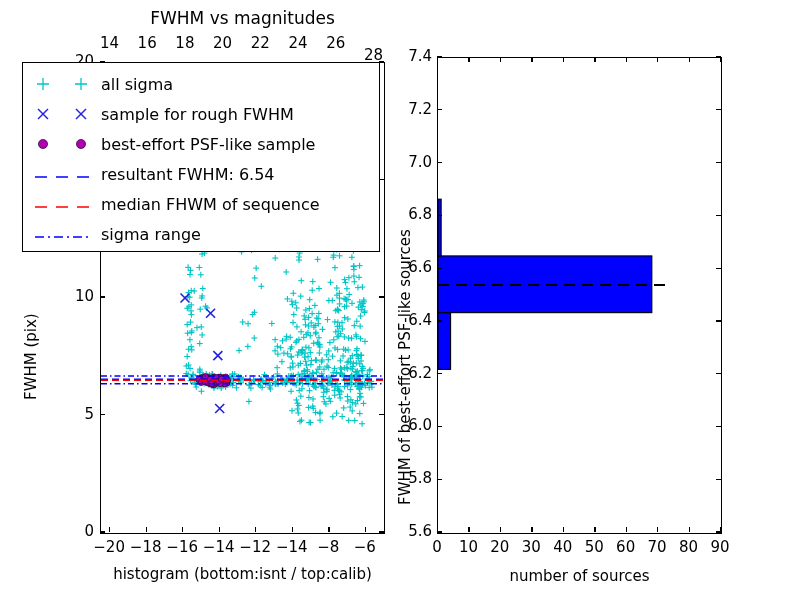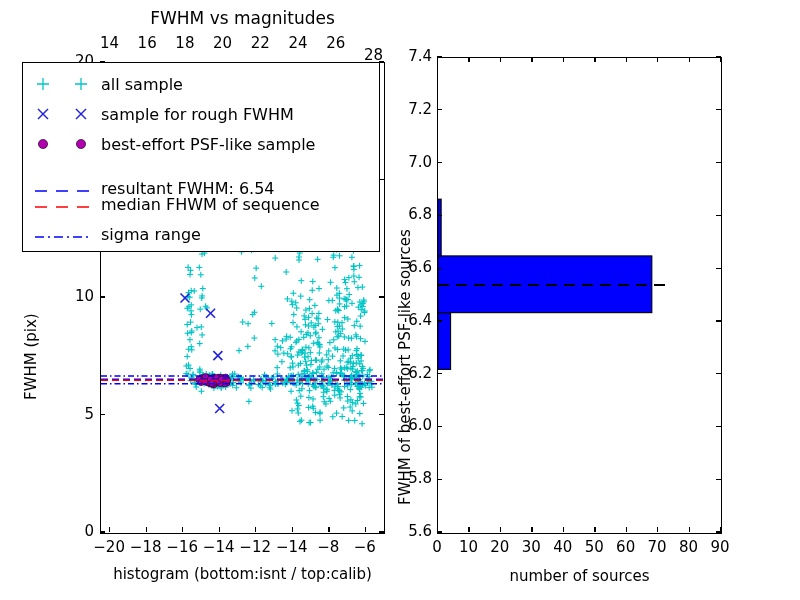--- a/index.html
+++ b/index.html
@@ -2858,21 +2858,21 @@
             <line x1="0.5" y1="6.5" x2="12.5" y2="6.5" stroke="#00c5c5" stroke-width="1.3"></line>
             <line x1="6.5" y1="0.5" x2="6.5" y2="12.5" stroke="#00c5c5" stroke-width="1.3"></line>
           </svg>
         </div>
         <div class="lg-mk" style="left: 58px; color: rgb(0, 197, 197);">
           <svg width="13" height="13" viewBox="0 0 13 13">
             <line x1="0.5" y1="6.5" x2="12.5" y2="6.5" stroke="#00c5c5" stroke-width="1.3"></line>
             <line x1="6.5" y1="0.5" x2="6.5" y2="12.5" stroke="#00c5c5" stroke-width="1.3"></line>
           </svg>
         </div>
-        <div class="lg-text">all sample</div>
+        <div class="lg-text">all sigma</div>
       </div>
       <div class="lg-row" style="top: 66px;">
         <div class="lg-mk" style="left: 20px; color: rgb(176, 0, 176);">
           <svg width="13" height="13" viewBox="0 0 13 13">
             <circle cx="6.5" cy="6.5" r="4.6" fill="#b000b0" stroke="#000" stroke-width="0.6"></circle>
           </svg>
         </div>
         <div class="lg-mk" style="left: 58px; color: rgb(176, 0, 176);">
           <svg width="13" height="13" viewBox="0 0 13 13">
             <circle cx="6.5" cy="6.5" r="4.6" fill="#b000b0" stroke="#000" stroke-width="0.6"></circle>
@@ -2888,21 +2888,21 @@
           </svg>
         </div>
         <div class="lg-mk" style="left: 58px; color: rgb(34, 34, 221);">
           <svg width="13" height="13" viewBox="0 0 13 13">
             <line x1="1.5" y1="1.5" x2="11.5" y2="11.5" stroke="#2222dd" stroke-width="1.4"></line>
             <line x1="1.5" y1="11.5" x2="11.5" y2="1.5" stroke="#2222dd" stroke-width="1.4"></line>
           </svg>
         </div>
         <div class="lg-text">sample for rough FWHM</div>
       </div>
-      <div class="lg-row" style="top: 96px; margin-top: 14px;">
+      <div class="lg-row" style="top: 96px;">
         <div class="lg-line">
           <svg width="54" height="6" viewBox="0 0 54 6">
             <line x1="0" y1="3" x2="54" y2="3" stroke="#0000ff" stroke-width="1.7" stroke-dasharray="12,9"></line>
           </svg>
         </div>
         <div class="lg-text">resultant FWHM: 6.54</div>
       </div>
       <div class="lg-row" style="top: 126px;">
         <div class="lg-line">
           <svg width="54" height="6" viewBox="0 0 54 6">

